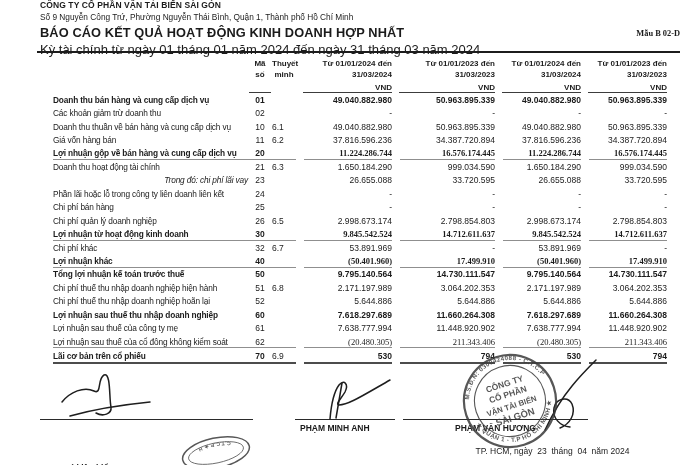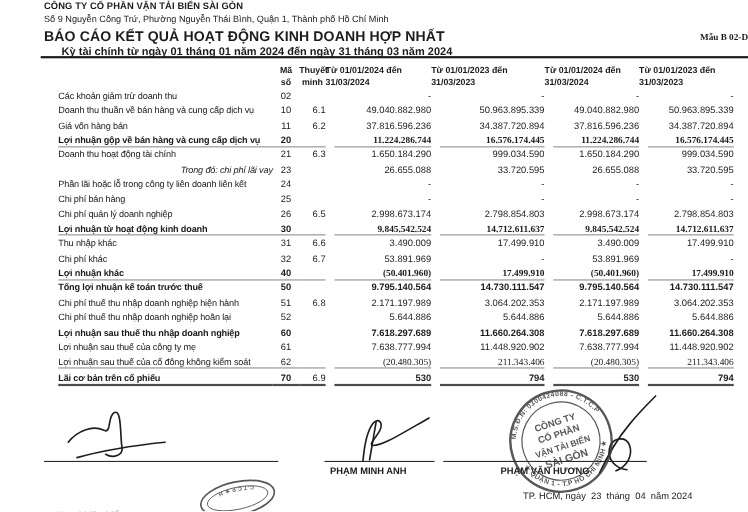--- a/index.html
+++ b/index.html
@@ -5,41 +5,41 @@
   html,body { margin:0; padding:0; background:#ffffff; }
   .page {
     position:relative; width:680px; height:465px; background:#ffffff;
     font-family:"Liberation Sans", sans-serif; color:#1b1b1b; overflow:hidden;padding-left:28px;
   }
   
   .hdr-company { position:absolute; left:40px; top:0px;  font-size:8.5px; font-weight:bold; letter-spacing:.1px; }
   .hdr-address { position:absolute; left:40px; top:12px; font-size:8.3px; }
   .hdr-title   { position:absolute; left:40px; top:25px; font-size:12.8px; font-weight:bold; letter-spacing:.1px; }
   .hdr-form    { position:absolute; right:7px; top:29px; font-size:8.4px; font-weight:bold;font-family:Liberation Serif, serif; }
-  .hdr-period  { position:absolute; left:40px; top:42px; font-size:10px; font-weight:bold;margin-left:16px; }
+  .hdr-period  { position:absolute; left:40px; top:42px; font-size:13px; font-weight:normal; }
   .hdr-rule    { position:absolute; left:37px; right:4px; top:51px; height:2.2px; background:#1c1c1c; }
 
   
   table { position:absolute; left:40px; top:56px; width:627px; border-collapse:collapse; table-layout:fixed; }
   col.c-lbl{width:208px} col.c-code{width:24px} col.c-note{width:24px}
   col.c-v0{width:96px} col.c-v1{width:103px} col.c-v2{width:86px} col.c-v3{width:86px}
 
   thead th { font-size:8px; font-weight:bold; padding:0; vertical-align:bottom; line-height:11px; }
   thead tr.h1 th{ height:13px;margin-top:24px; }
   thead tr.h2 th{ height:11px; }
   thead tr.h3 th{ height:13px; }
   thead th.code, thead th.note { text-align:center; }
-  thead th.num { text-align:left; }
+  thead th.num { text-align:right; }
   thead tr.h3 th.num  { background:linear-gradient(#3c3c3c,#3c3c3c) bottom right/calc(100% - 7px) 1px no-repeat; }
   thead tr.h3 th.code { background:linear-gradient(#3c3c3c,#3c3c3c) bottom center/22px 1px no-repeat; }
 
   tbody td { font-size:8.5px; padding:0; height:13.45px; vertical-align:middle; }
   td.lbl  { padding-left:13px; font-size:8.3px; letter-spacing:-.15px; white-space:nowrap; }
   td.code { text-align:center; }
-  td.note { text-align:right; }
+  td.note { text-align:left; }
   td.num  { text-align:right; }
   tr.bold td:not(.note) { font-weight:bold; }
   tr.italic td.lbl { font-style:italic; padding-left:28px;text-align:right; }
   tr.sep td      { background:linear-gradient(#8f8f8f,#8f8f8f) bottom left/100% 1px no-repeat; }
   tr.sep td.lbl  { background:linear-gradient(#8f8f8f,#8f8f8f) bottom right/calc(100% - 13px) 1px no-repeat; }
   tr.sep td.num  { background:linear-gradient(#8f8f8f,#8f8f8f) bottom right/calc(100% - 8px) 1px no-repeat;font-family:Liberation Serif, serif; }
   tr.total td     { height:16px; background:linear-gradient(#4c4c4c,#4c4c4c) bottom left/100% 2.4px no-repeat; }
   tr.total td.lbl { background:linear-gradient(#4c4c4c,#4c4c4c) bottom right/calc(100% - 13px) 2.4px no-repeat; }
   tr.total td.num { background:linear-gradient(#4c4c4c,#4c4c4c) bottom right/calc(100% - 8px) 2.4px no-repeat; }
 
@@ -94,22 +94,40 @@
       </tr>
       <tr class="h2">
         <th class="lbl"></th>
         <th class="code">số</th>
         <th class="note">minh</th>
         <th class="num">31/03/2024</th>
         <th class="num">31/03/2023</th>
         <th class="num">31/03/2024</th>
         <th class="num">31/03/2023</th>
       </tr>
+      <tr class="h3">
+        <th class="lbl"></th>
+        <th class="code"></th>
+        <th class="note"></th>
+        <th class="num">VND</th>
+        <th class="num">VND</th>
+        <th class="num">VND</th>
+        <th class="num">VND</th>
+      </tr>
     </thead>
     <tbody>
+        <tr class="bold">
+          <td class="lbl">Doanh thu bán hàng và cung cấp dịch vụ</td>
+          <td class="code">01</td>
+          <td class="note"></td>
+          <td class="num">49.040.882.980</td>
+          <td class="num">50.963.895.339</td>
+          <td class="num">49.040.882.980</td>
+          <td class="num">50.963.895.339</td>
+        </tr>
         <tr class="">
           <td class="lbl">Các khoản giảm trừ doanh thu</td>
           <td class="code">02</td>
           <td class="note"></td>
           <td class="num">-</td>
           <td class="num">-</td>
           <td class="num">-</td>
           <td class="num">-</td>
         </tr>
         <tr class="">
@@ -185,29 +203,20 @@
           <td class="num">2.798.854.803</td>
         </tr>
         <tr class="bold sep">
           <td class="lbl">Lợi nhuận từ hoạt động kinh doanh</td>
           <td class="code">30</td>
           <td class="note"></td>
           <td class="num">9.845.542.524</td>
           <td class="num">14.712.611.637</td>
           <td class="num">9.845.542.524</td>
           <td class="num">14.712.611.637</td>
-        </tr>
-        <tr class="">
-          <td class="lbl">Thu nhập khác</td>
-          <td class="code">31</td>
-          <td class="note">6.6</td>
-          <td class="num">3.490.009</td>
-          <td class="num">17.499.910</td>
-          <td class="num">3.490.009</td>
-          <td class="num">17.499.910</td>
         </tr>
         <tr class="">
           <td class="lbl">Chi phí khác</td>
           <td class="code">32</td>
           <td class="note">6.7</td>
           <td class="num">53.891.969</td>
           <td class="num">-</td>
           <td class="num">53.891.969</td>
           <td class="num">-</td>
         </tr>

